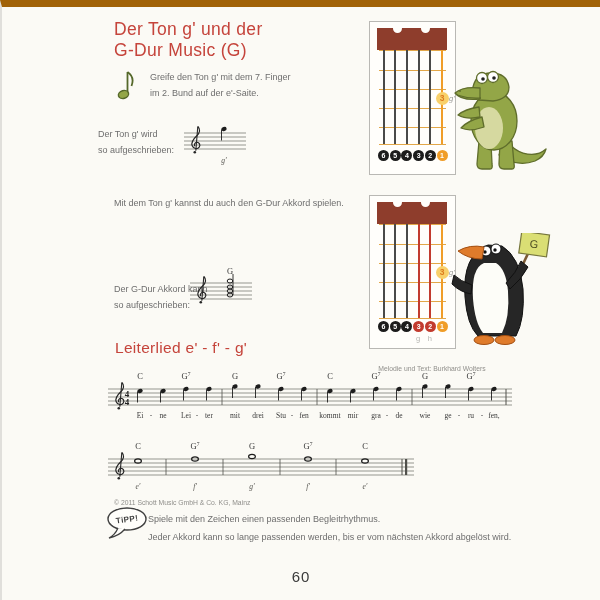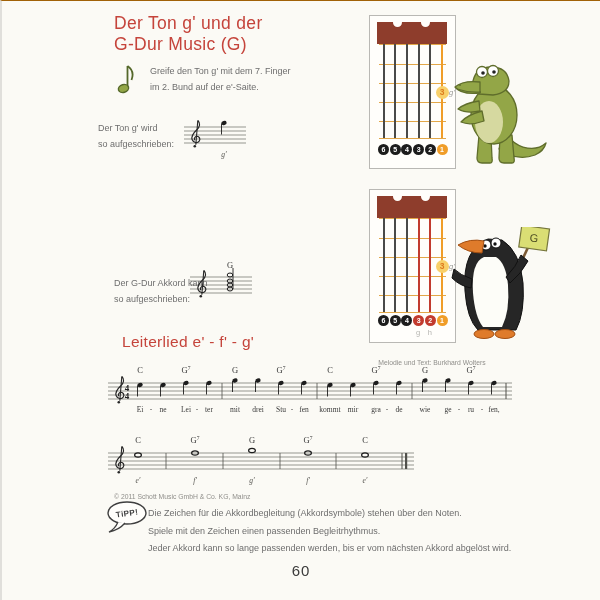--- a/index.html
+++ b/index.html
@@ -1,17 +1,17 @@
 <!DOCTYPE html>
 <html><head>
 <meta charset="utf-8">
 <style>
   html,body{margin:0;padding:0}
   body{width:600px;height:600px;background:#fbfaf5;font-family:"Liberation Sans",sans-serif;position:relative;overflow:hidden}
-  .page{position:absolute;inset:0;border-left:2px solid #e0dfdb;border-top:1px solid #a16207}
+  .page{position:absolute;inset:0;border-left:2px solid #e0dfdb;border-top:7px solid #a16207}
   .abs{position:absolute}
   .title{color:#c5443b;font-size:17.5px;line-height:21px;letter-spacing:.3px}
   .body-text{color:#6e6e6e;font-size:9px;line-height:16px}
   .label-text{color:#6e6e6e;font-size:9px;line-height:16px}
   .small-gray{color:#908f8b;font-size:6.8px}
   .songtitle{color:#c5443b;font-size:15.5px;letter-spacing:.3px}
   .pagenum{position:absolute;left:0;right:0;top:561px;text-align:center;color:#3a3a3a;font-size:15px;letter-spacing:1px}
   .fretcard{position:absolute;left:367px;width:85px;background:#fffefb;border:1px solid #b9b8b4}
   .fret-head{position:absolute;left:7px;top:6px;width:70px;height:22px;background:#8e3d2c}
   .notch{position:absolute;width:9px;height:9px;border-radius:50%;background:#fffefb}
@@ -64,20 +64,21 @@
       <g transform="translate(2,4)">
         <path d="M11.8 1.5 C14.6 4.2 14 7.6 10.8 10.8 C6.8 14.6 5 17.6 6.2 20.8 C7.4 23.8 11.4 24.6 13.2 22.2 C14.8 20 13.2 17.2 10.8 17.4 C8.8 17.6 7.8 19.6 8.8 21.2" fill="none" stroke="#262626" stroke-width="1.2"></path>
         <line x1="11.8" y1="1.5" x2="9.8" y2="25.8" stroke="#262626" stroke-width="1.1"></line>
         <circle cx="8.8" cy="27.2" r="1.3" fill="#262626"></circle>
       </g>
       <ellipse cx="40" cy="8" rx="2.7" ry="2" fill="#1d1d1d" transform="rotate(-18 40 8)"></ellipse>
       <line x1="37.5" y1="8.5" x2="37.5" y2="19.5" stroke="#1d1d1d" stroke-width="0.9"></line>
       <text x="40" y="42" text-anchor="middle" class="notelabel">g'</text>
     </svg>
 
+  <div class="abs body-text" style="left:112px;top:188px">Mit dem Ton g' kannst du auch den G-Dur Akkord spielen.</div>
 
   <div class="abs label-text" style="left:112px;top:274px">
     <div>Der G-Dur Akkord kann</div>
     <div>so aufgeschrieben:</div>
   </div>
   <svg class="abs" style="left:188px;top:258px" width="62" height="54" viewBox="0 0 62 54">
       <line x1="0" y1="18" x2="62" y2="18" stroke="#6b6b66" stroke-width="0.7"></line>
       <line x1="0" y1="22" x2="62" y2="22" stroke="#6b6b66" stroke-width="0.7"></line>
       <line x1="0" y1="26" x2="62" y2="26" stroke="#6b6b66" stroke-width="0.7"></line>
       <line x1="0" y1="30" x2="62" y2="30" stroke="#6b6b66" stroke-width="0.7"></line>
@@ -184,21 +185,21 @@
     <circle cx="46" cy="16" r="5" fill="#fff" stroke="#111" stroke-width="1"></circle>
     <circle cx="35" cy="19" r="1.7" fill="#111"></circle>
     <circle cx="45" cy="17" r="1.7" fill="#111"></circle>
     <path d="M8 18 Q20 11 34 14 L32 26 Q18 26 8 18 Z" fill="#df7b2b" stroke="#a34f12" stroke-width="1"></path>
     <ellipse cx="34" cy="107" rx="10" ry="4.5" fill="#df7b2b" stroke="#a34f12" stroke-width="1"></ellipse>
     <ellipse cx="55" cy="107" rx="10" ry="4.5" fill="#df7b2b" stroke="#a34f12" stroke-width="1"></ellipse>
   </svg>
 
   <div class="abs small-gray" style="left:355px;top:358px;width:150px;text-align:center">Melodie und Text: Burkhard Wolters</div>
 
-  <div class="abs songtitle" style="left:120px;top:332px">Leiterlied e' - f' - g'</div>
+  <div class="abs songtitle" style="left:113px;top:332px">Leiterlied e' - f' - g'</div>
 
   <svg class="abs" style="left:106px;top:362px" width="404" height="58" viewBox="0 0 404 58">
       <line x1="0" y1="20" x2="404" y2="20" stroke="#6b6b66" stroke-width="0.7"></line>
       <line x1="0" y1="24" x2="404" y2="24" stroke="#6b6b66" stroke-width="0.7"></line>
       <line x1="0" y1="28" x2="404" y2="28" stroke="#6b6b66" stroke-width="0.7"></line>
       <line x1="0" y1="32" x2="404" y2="32" stroke="#6b6b66" stroke-width="0.7"></line>
       <line x1="0" y1="36" x2="404" y2="36" stroke="#6b6b66" stroke-width="0.7"></line>
       <line x1="114" y1="20" x2="114" y2="36" stroke="#50504b" stroke-width="0.8"></line>
       <line x1="209" y1="20" x2="209" y2="36" stroke="#50504b" stroke-width="0.8"></line>
       <line x1="304" y1="20" x2="304" y2="36" stroke="#50504b" stroke-width="0.8"></line>
@@ -308,20 +309,19 @@
     </svg>
 
   <div class="abs small-gray" style="left:112px;top:492px">© 2011 Schott Music GmbH &amp; Co. KG, Mainz</div>
 
   <svg class="abs" style="left:103px;top:499px" width="46" height="34" viewBox="0 0 46 34">
     <ellipse cx="22" cy="13" rx="19" ry="11" fill="#fffefb" stroke="#3f3f3f" stroke-width="1.4"></ellipse>
     <path d="M13 22 Q10 29 4 32 Q14 30 20 23" fill="#fffefb" stroke="#3f3f3f" stroke-width="1.3"></path>
     <text x="22" y="16" text-anchor="middle" class="tippt" transform="rotate(-8 22 13)">TiPP!</text>
   </svg>
   <div class="abs body-text" style="left:146px;top:504px;line-height:17.5px">
-    <div>Die Zeichen für die Akkordbegleitung (Akkordsymbole) stehen über den Noten.</div>
     <div>Spiele mit den Zeichen einen passenden Begleitrhythmus.</div>
     <div>Jeder Akkord kann so lange passenden werden, bis er vom nächsten Akkord abgelöst wird.</div>
   </div>
 
   <div class="pagenum">60</div>
 
 </div>
 
 </body></html>

